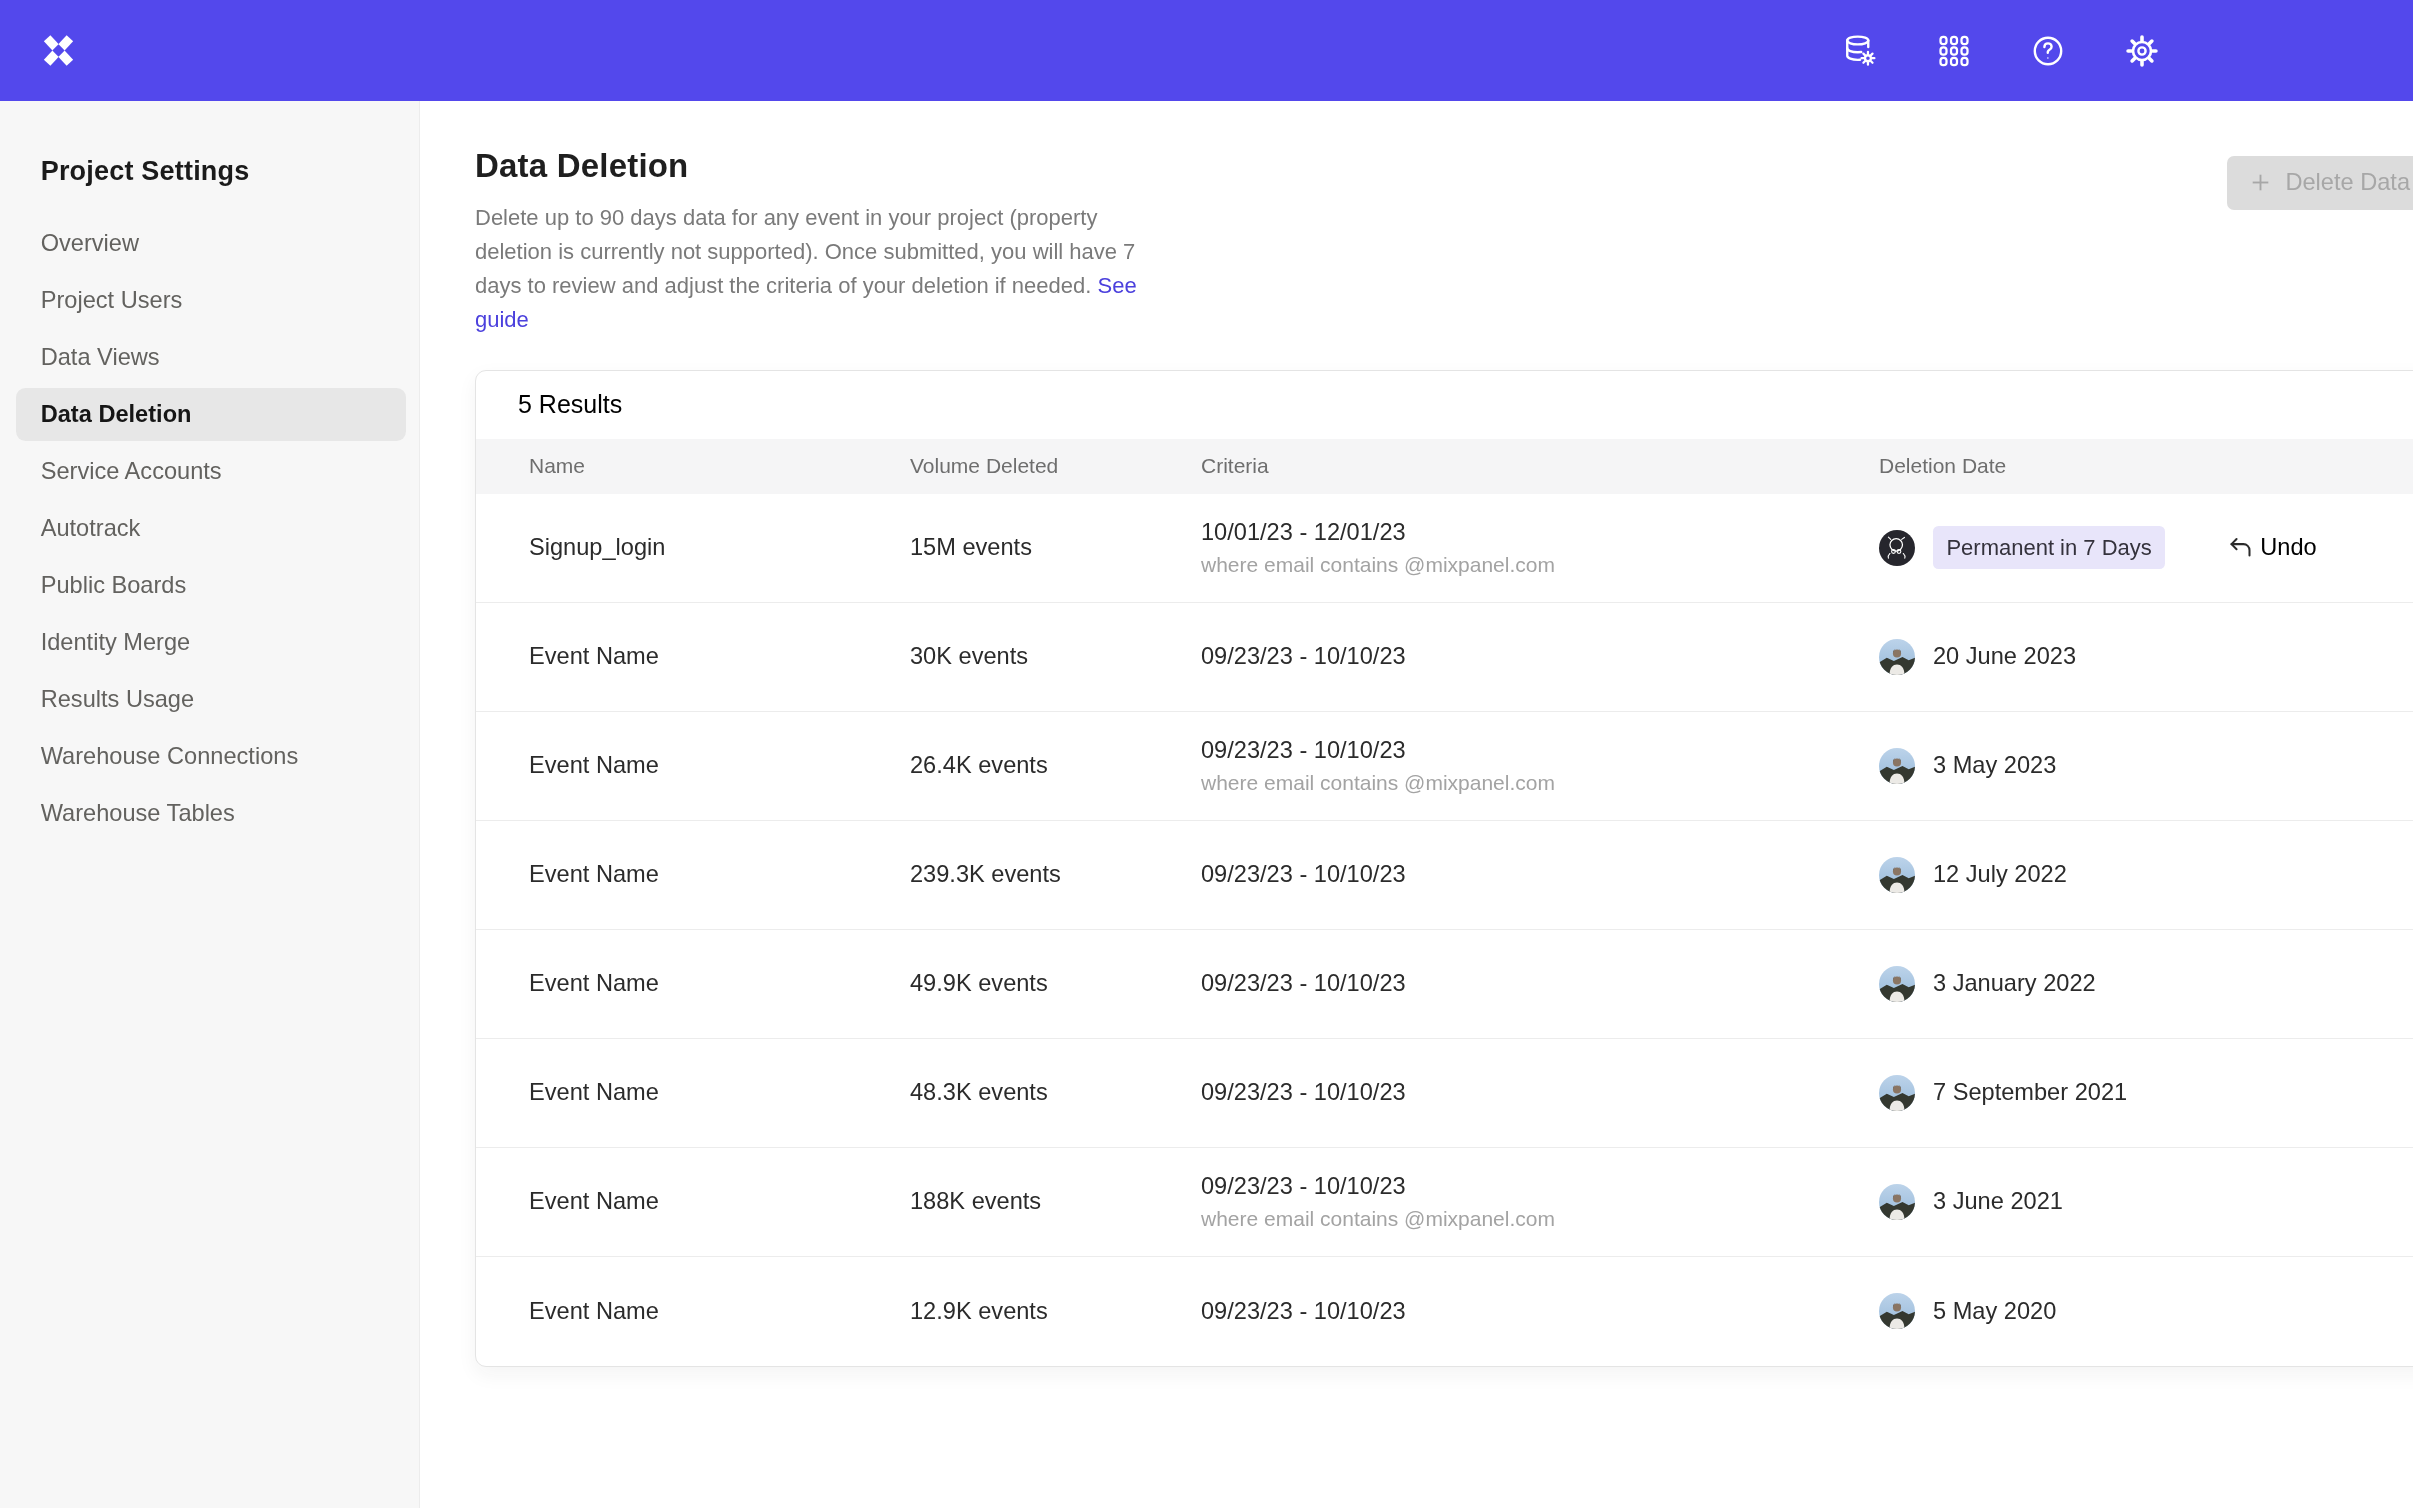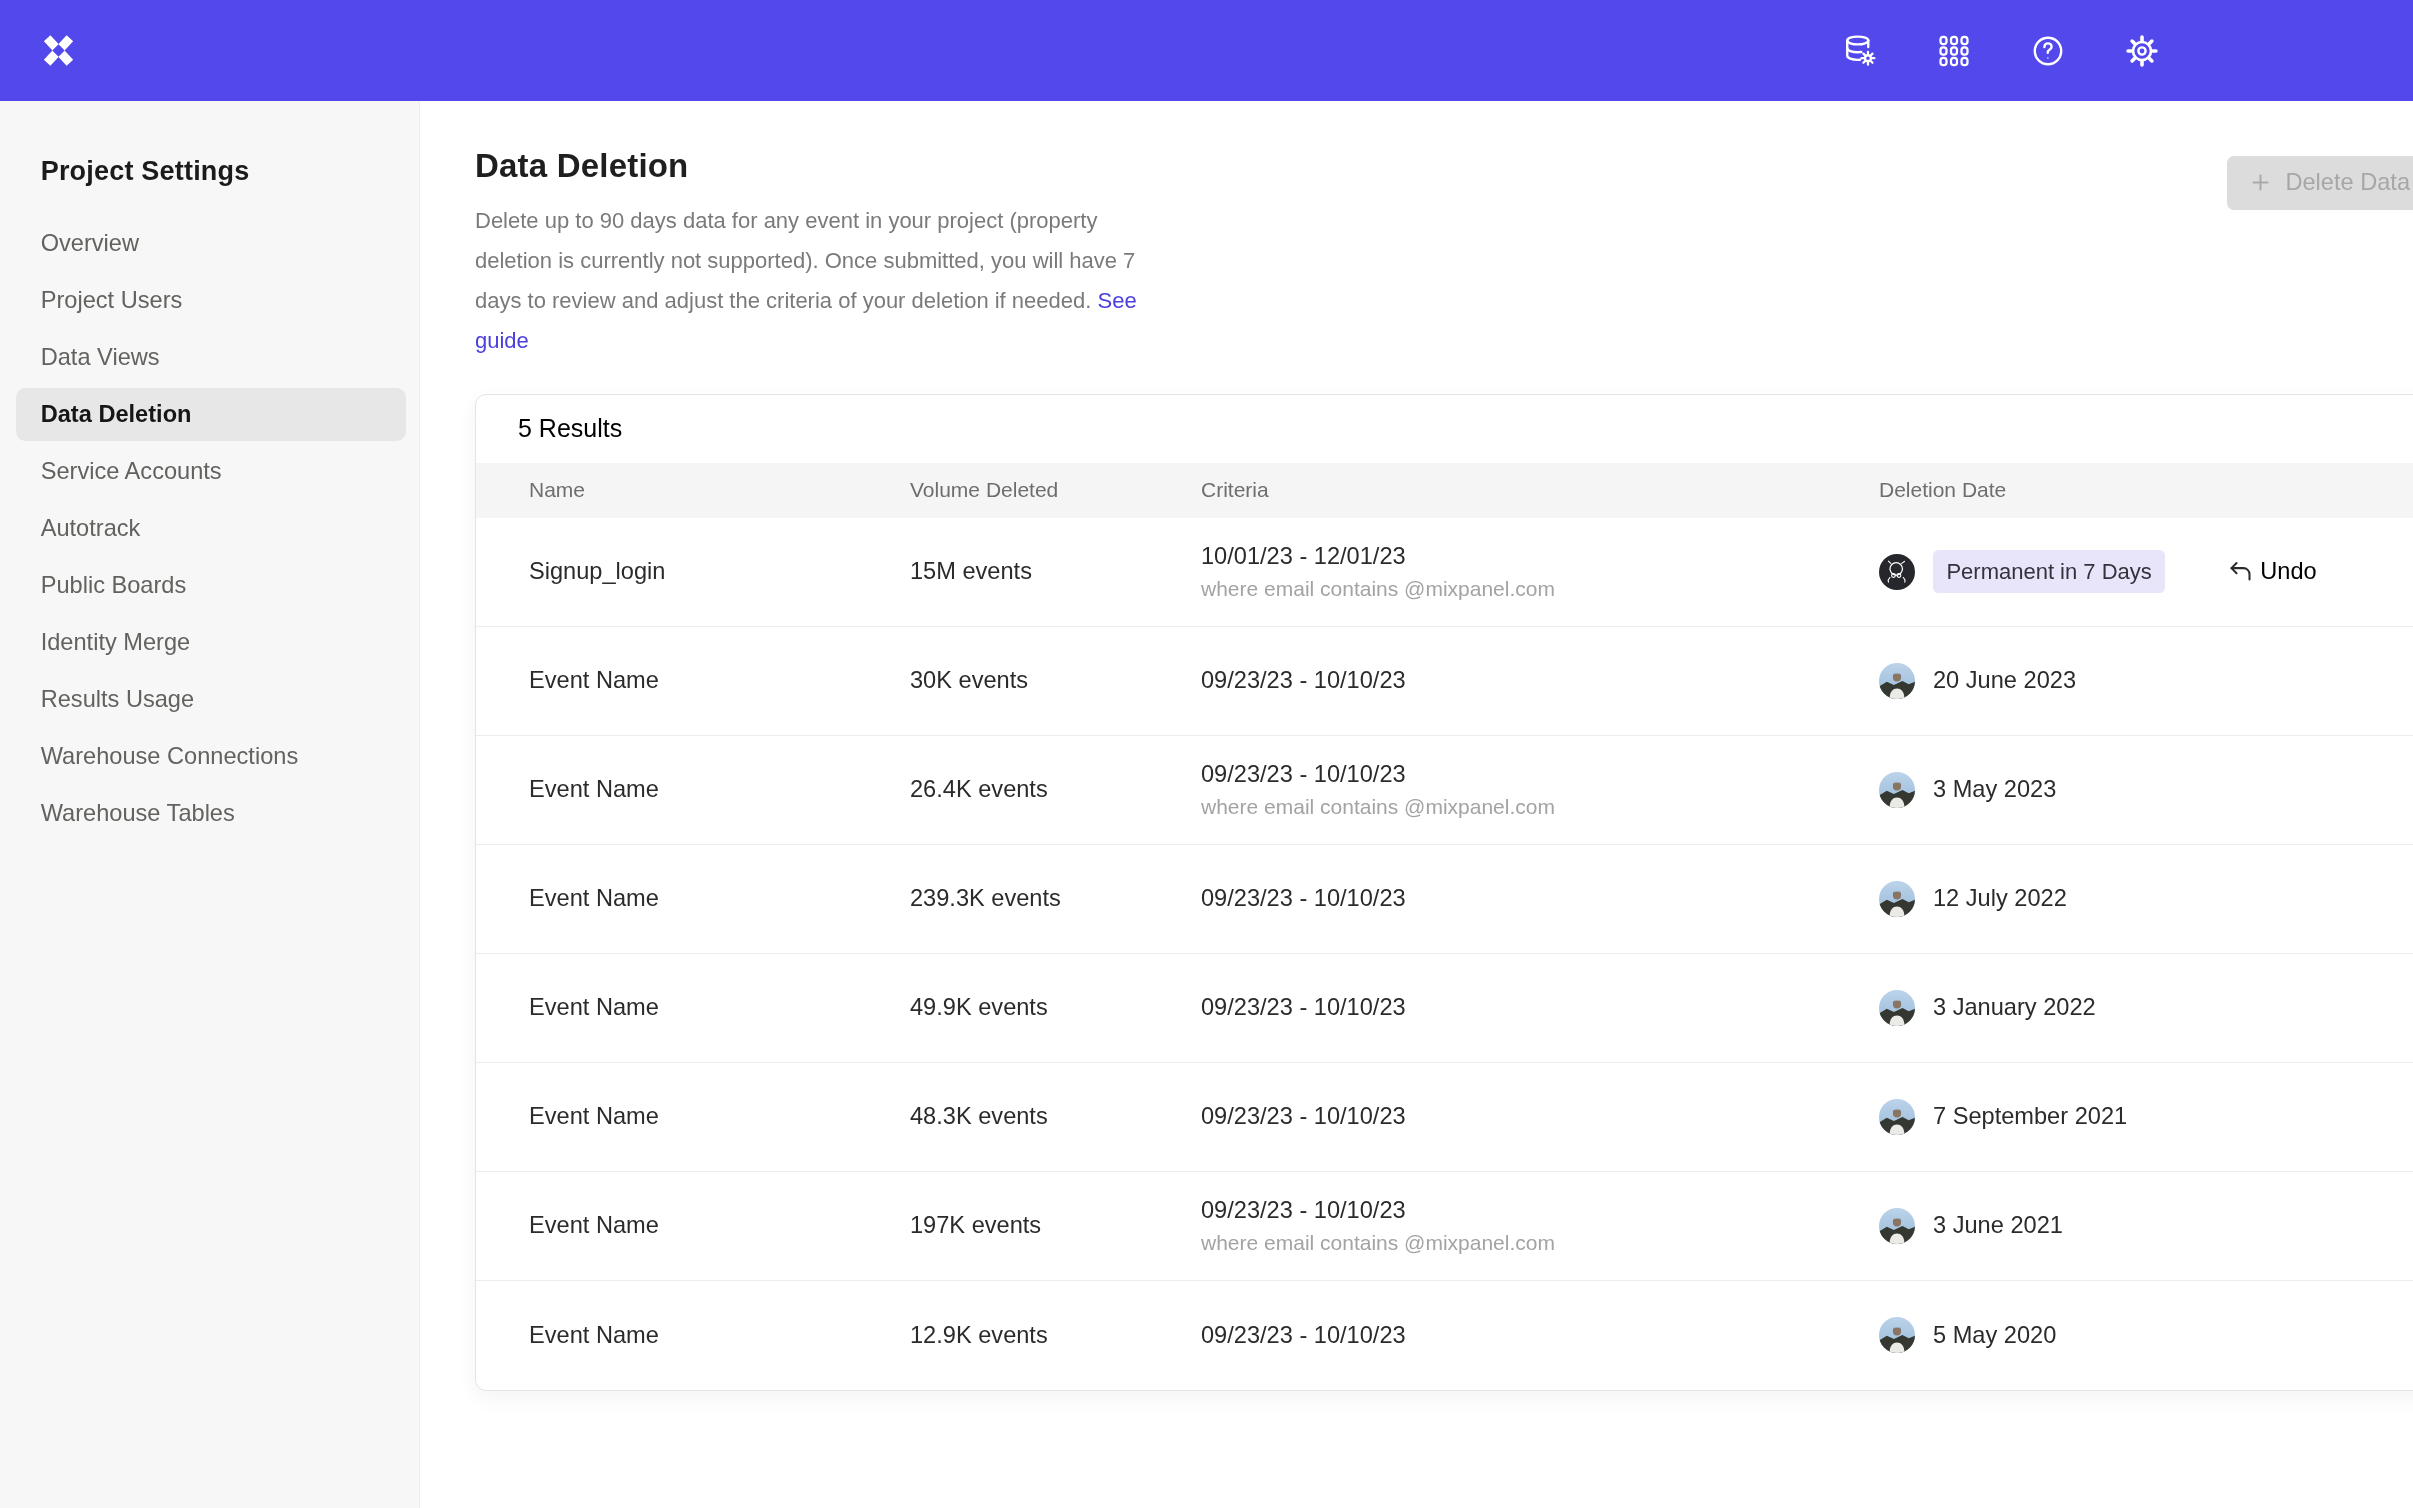--- a/index.html
+++ b/index.html
@@ -29,21 +29,21 @@
   .sidebar-title{font-size:27px;font-weight:bold;color:#1B1B1B;padding-left:25px;
     letter-spacing:0.2px;}
   .side-list{list-style:none;margin-top:28px;}
   .side-item{height:57px;display:flex;align-items:center;padding-left:25px;
     font-size:23.6px;color:#63625F;border-radius:9.4px;cursor:pointer;}
   .side-item.active{background:#E7E7E7;color:#161616;font-weight:600;height:53px;
     margin:1.6px 0 2.4px 0;}
   
   .main{flex:1;position:relative;padding:46px 38px 0 55px;background:#fff;}
   .page-title{font-size:33px;font-weight:bold;color:#1F1F1F;letter-spacing:0.2px;}
-  .page-desc{margin-top:15.7px;width:703px;font-size:22px;line-height:40px;color:#7A7A7A;}
+  .page-desc{margin-top:15.7px;width:703px;font-size:22px;line-height:34px;color:#7A7A7A;}
   .see-guide{color:var(--link);cursor:pointer;text-decoration:none;}
   .delete-btn{position:absolute;top:55px;right:39px;display:flex;align-items:center;
     gap:12.6px;background:#DCDCDC;color:#A7A7A7;font-size:23.6px;border:none;
     border-radius:7px;padding:13.4px 21px;cursor:not-allowed;font-family:inherit;}
   .plus-ic{width:25px;height:25px;display:block;}
   
   .card{margin-top:33px;width:1957px;background:#fff;border:0.8px solid #E4E4E4;
     border-radius:11px;box-shadow:0 7.9px 20.4px rgba(30,30,30,.05);overflow:hidden;}
   .results-bar{padding:19.6px 0 19.6px 42px;font-size:25px;color:#000000;}
   .thead,.trow{display:grid;grid-template-columns:381px 291px 678px 1fr;
@@ -305,21 +305,21 @@
               <path d="M17.8 18 a5.2 5.2 0 0 1 10.4 0 l-1.2-3.4 a5.2 5.2 0 0 0-8 0 Z" fill="#40342B"></path>
               <path d="M13.5 46 c0-9.5 4.2-13.5 9.5-13.5 s9.5 4 9.5 13.5 Z" fill="#ECEAE6"></path>
             </svg>
           </span>
           <span class="date-text">7 September 2021</span>
         </div>
       </div>
 
       <div class="trow">
         <div class="cell">Event Name</div>
-        <div class="cell">197K events</div>
+        <div class="cell">188K events</div>
         <div class="cell ccrit">
           <div>09/23/23 - 10/10/23</div>
           <div class="crit-sub">where email contains @mixpanel.com</div>
         </div>
         <div class="cell cdate">
           <span class="avatar">
             <svg viewBox="0 0 46 46">
               <rect width="46" height="46" fill="url(#skyg)"></rect>
               <path d="M0 30 L10 24 L19 28 L30 23 L38 27 L46 24 V46 H0 Z" fill="#343830"></path>
               <circle cx="23" cy="18.5" r="5.2" fill="#8A7563"></circle>

